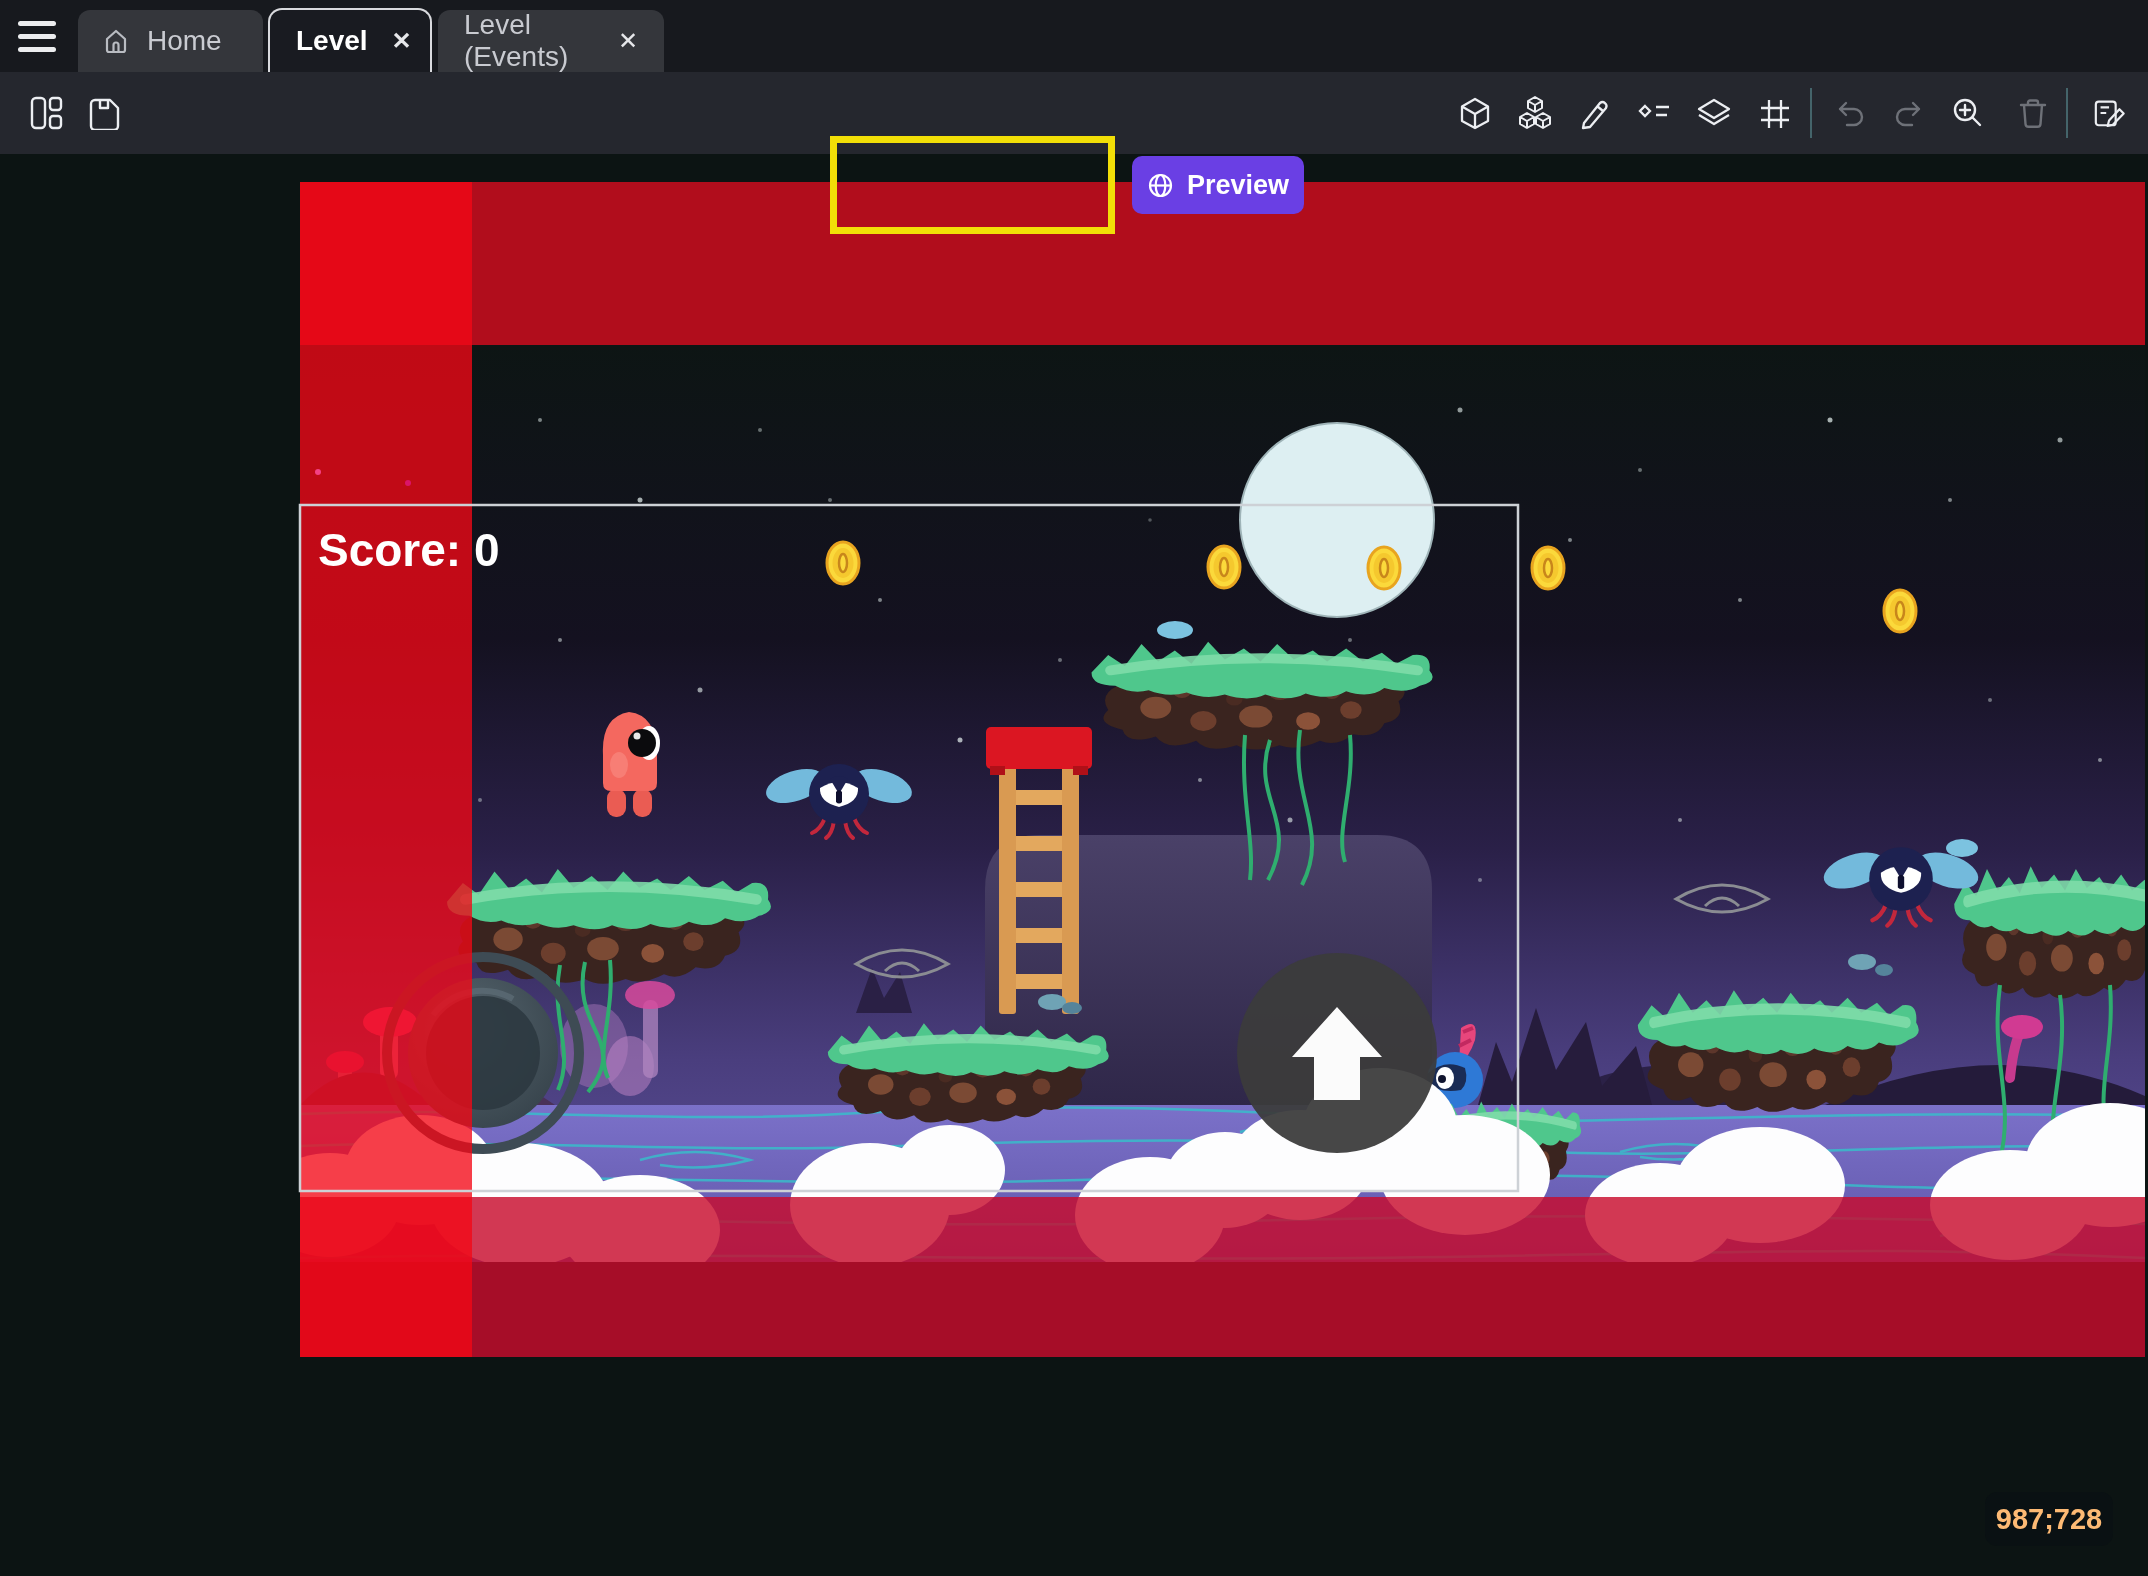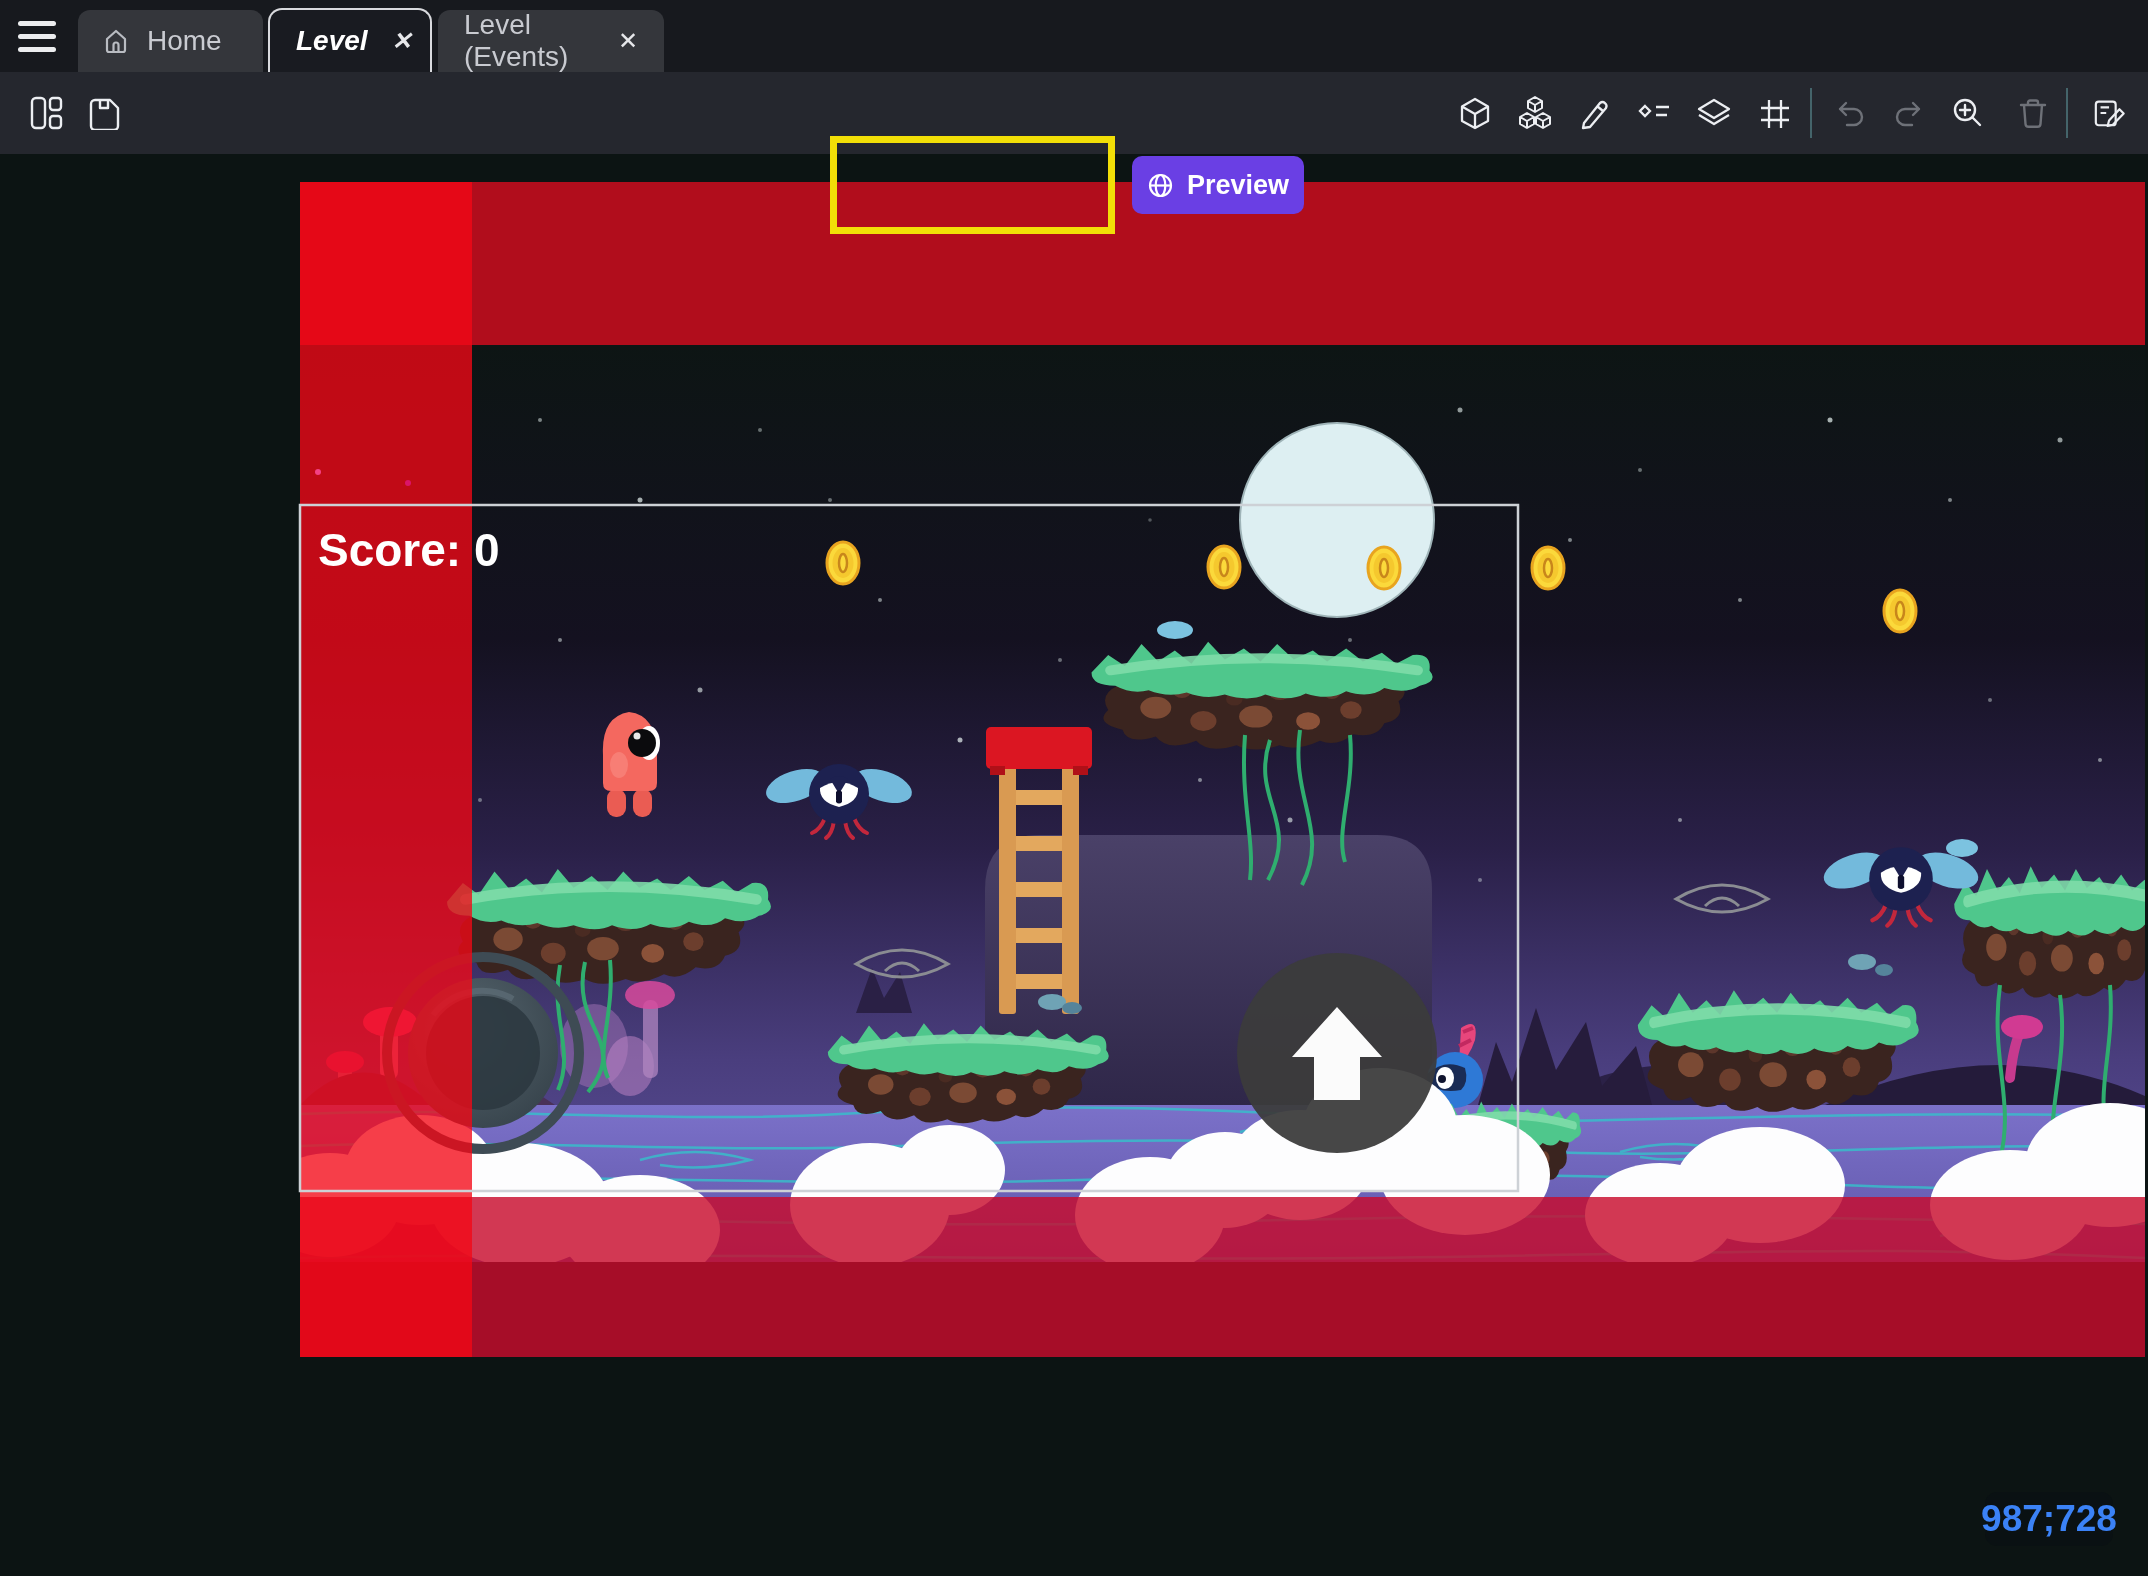--- a/index.html
+++ b/index.html
@@ -7,41 +7,41 @@
        font-family:"Liberation Sans",sans-serif;background:#0C1413;}
   #scene-svg{position:absolute;left:0;top:0;z-index:0;}
   
   #tabbar{position:absolute;left:0;top:0;width:2148px;height:72px;background:#17191E;z-index:10;}
   .hamburger{position:absolute;left:18px;top:21px;width:40px;height:32px;cursor:pointer;}
   .hamburger span{display:block;width:38px;height:4.5px;border-radius:3px;background:#ECEDEF;margin:0 0 8.5px 0;}
   .tab{position:absolute;top:10px;height:62px;display:flex;align-items:center;gap:16px;
        background:#34363B;border-radius:12px 12px 0 0;padding:0 26px;box-sizing:border-box;
        color:#C9CBD1;font-size:28px;}
   .tab.active{top:8px;height:64px;background:#191B21;border:2px solid #D9DADE;border-bottom:none;
-       border-radius:14px 14px 0 0;color:#FFFFFF;font-weight:bold;font-style:italic;}
+       border-radius:14px 14px 0 0;color:#FFFFFF;font-weight:bold;}
   .tab .close{font-size:24px;color:#E6E7EA;margin-left:8px;cursor:pointer;}
   
   #toolbar{position:absolute;left:0;top:72px;width:2148px;height:82px;background:#25272E;z-index:10;}
   .ticon{position:absolute;top:24px;width:34px;height:34px;cursor:pointer;}
   .tdivider{position:absolute;top:16px;width:2px;height:50px;background:#44646A;}
   #highlight-box{position:absolute;left:830px;top:64px;width:285px;height:98px;
        border:7px solid #F2DF07;box-sizing:border-box;z-index:30;pointer-events:none;}
   #preview-btn{position:absolute;left:852px;top:84px;width:246px;height:58px;border:2px solid #91939A;
        border-radius:10px;box-sizing:border-box;display:flex;align-items:center;z-index:20;cursor:pointer;}
   #preview-main{flex:1;display:flex;align-items:center;justify-content:center;gap:18px;
        color:#F2F3F7;font-size:27px;font-weight:bold;height:100%;}
   #preview-arrow{width:46px;height:100%;border-left:2px solid #91939A;display:flex;
        align-items:center;justify-content:center;}
   #publish-btn{position:absolute;left:1132px;top:84px;width:172px;height:58px;background:#6A3FE4;
        border-radius:10px;display:flex;align-items:center;justify-content:center;gap:13px;
        color:#FFFFFF;font-size:27px;font-weight:bold;z-index:20;cursor:pointer;}
   
   #coord-badge{position:absolute;left:1985px;top:1492px;width:128px;height:54px;background:#0A1113;
        border-radius:12px;display:flex;align-items:center;justify-content:center;
-       color:#3b82f6;font-size:37px;font-weight:bold;z-index:5;}
+       color:#fdba74;font-size:29px;font-weight:bold;z-index:5;}
 </style>
 </head>
 <body>
 
 <div id="app">
 
 <svg id="scene-svg" width="2148" height="1576" viewBox="0 0 2148 1576">
   <defs>
     <linearGradient id="sky" x1="0" y1="345" x2="0" y2="1262" gradientUnits="userSpaceOnUse">
       <stop offset="0" stop-color="#0D1514"></stop>

